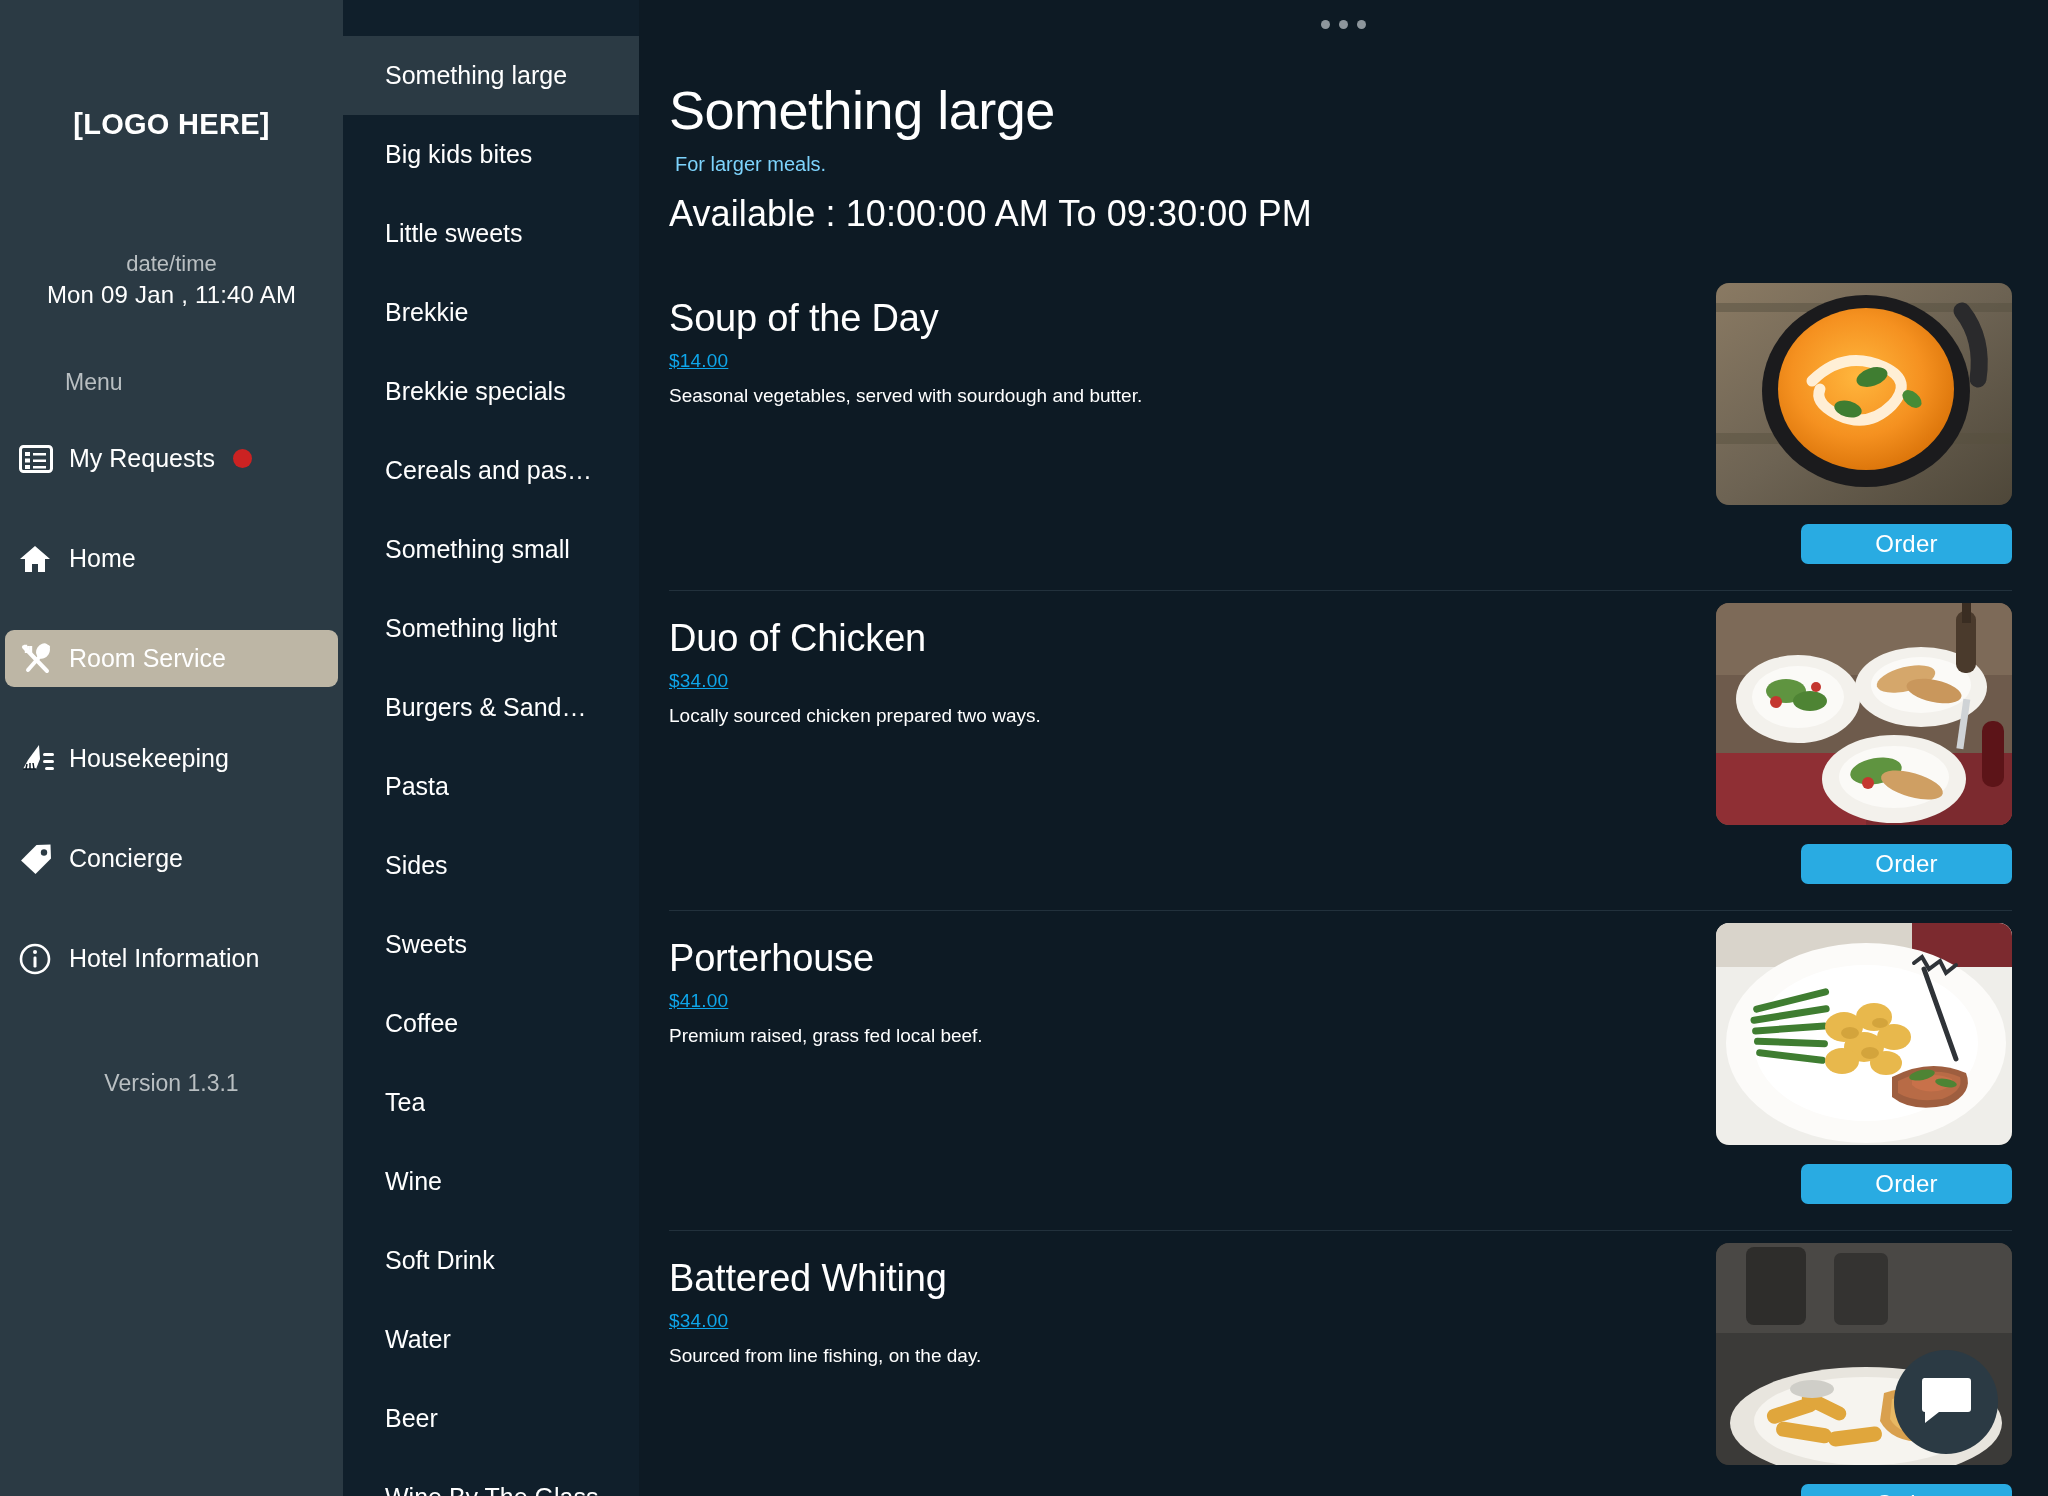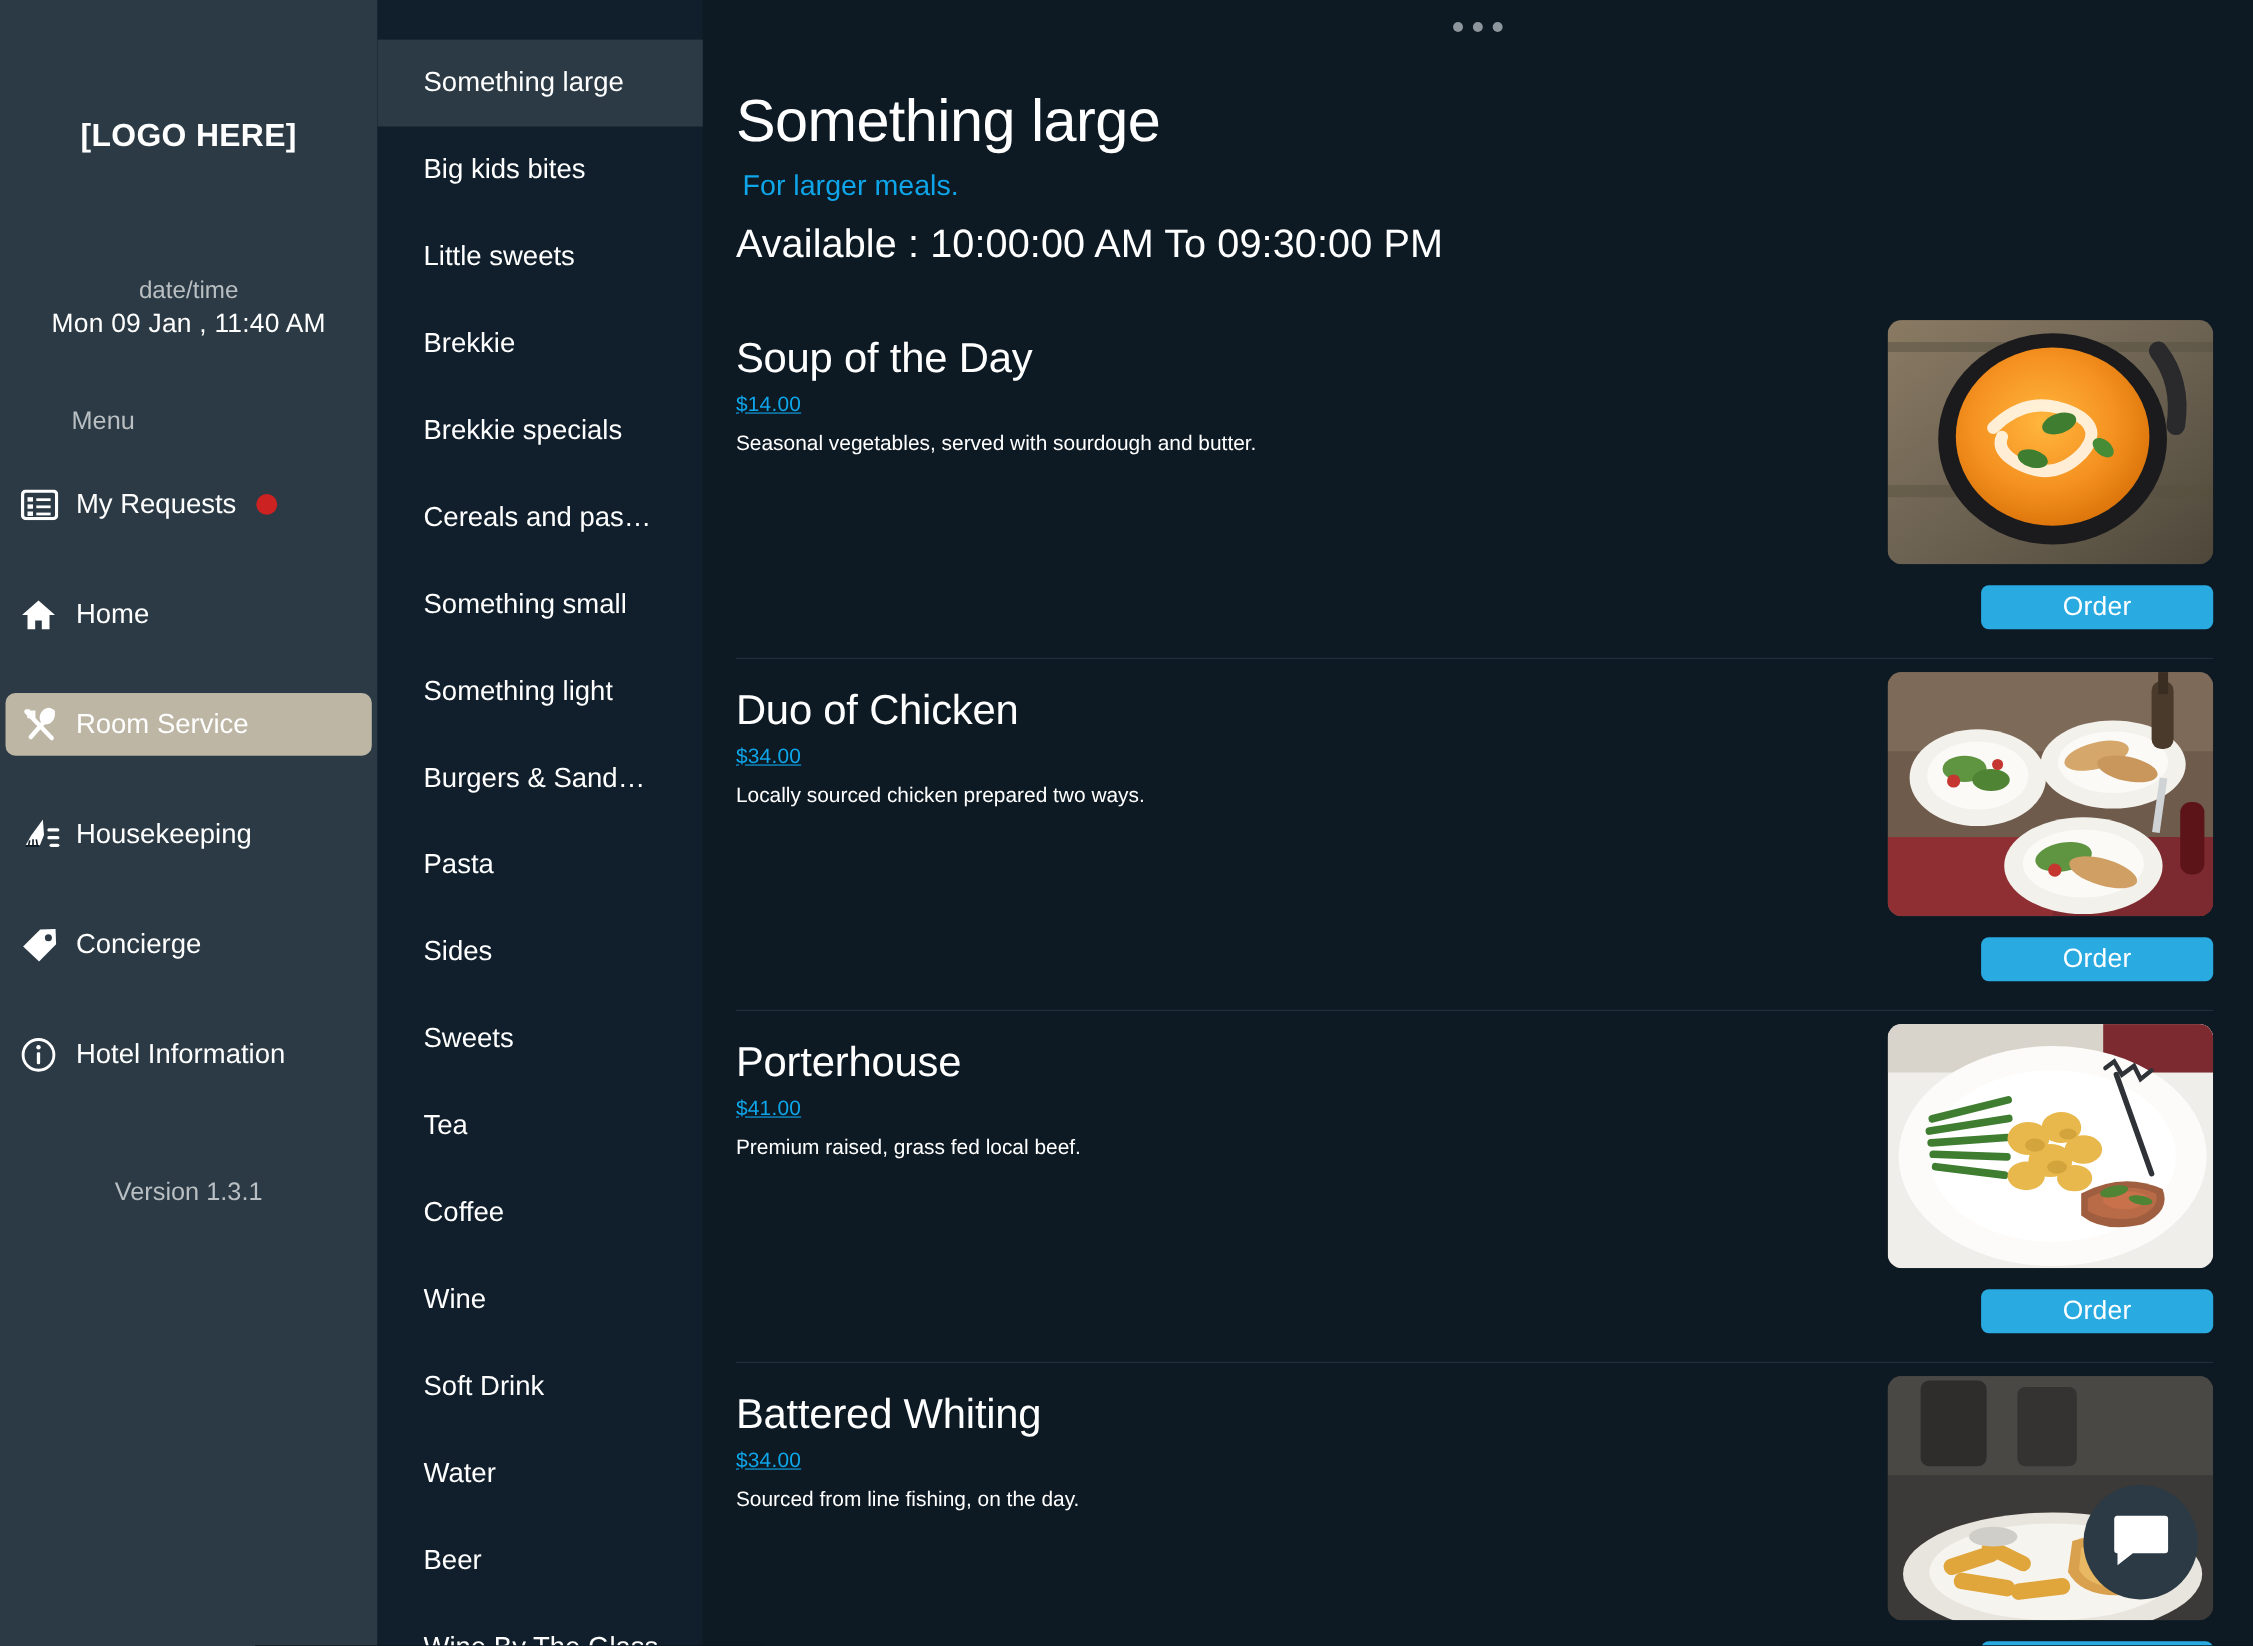--- a/index.html
+++ b/index.html
@@ -162,22 +162,22 @@
   .head-block { padding: 44px 0 0 30px; }
 
   .page-title {
     font-size: 54px;
     font-weight: 400;
     color: #ffffff;
     letter-spacing: -0.5px;
     line-height: 1.05;
   }
   .page-sub {
-    font-size: 26px;
-    color: #0ea5e9;
+    font-size: 20px;
+    color: #7dd3fc;
     font-weight: 400;
     margin-top: 14px;
     margin-left: 6px;
   }
   .page-avail {
     font-size: 36px;
     color: #ffffff;
     font-weight: 400;
     margin-top: 17px;
     letter-spacing: 0.1px;
@@ -390,24 +390,24 @@
     <div class="cat-item">
         <span class="cat-text">Pasta</span>
       </div>
     <div class="cat-item">
         <span class="cat-text">Sides</span>
       </div>
     <div class="cat-item">
         <span class="cat-text">Sweets</span>
       </div>
     <div class="cat-item">
+        <span class="cat-text">Coffee</span>
+      </div>
+    <div class="cat-item">
         <span class="cat-text">Tea</span>
-      </div>
-    <div class="cat-item">
-        <span class="cat-text">Coffee</span>
       </div>
     <div class="cat-item">
         <span class="cat-text">Wine</span>
       </div>
     <div class="cat-item">
         <span class="cat-text">Soft Drink</span>
       </div>
     <div class="cat-item">
         <span class="cat-text">Water</span>
       </div>

